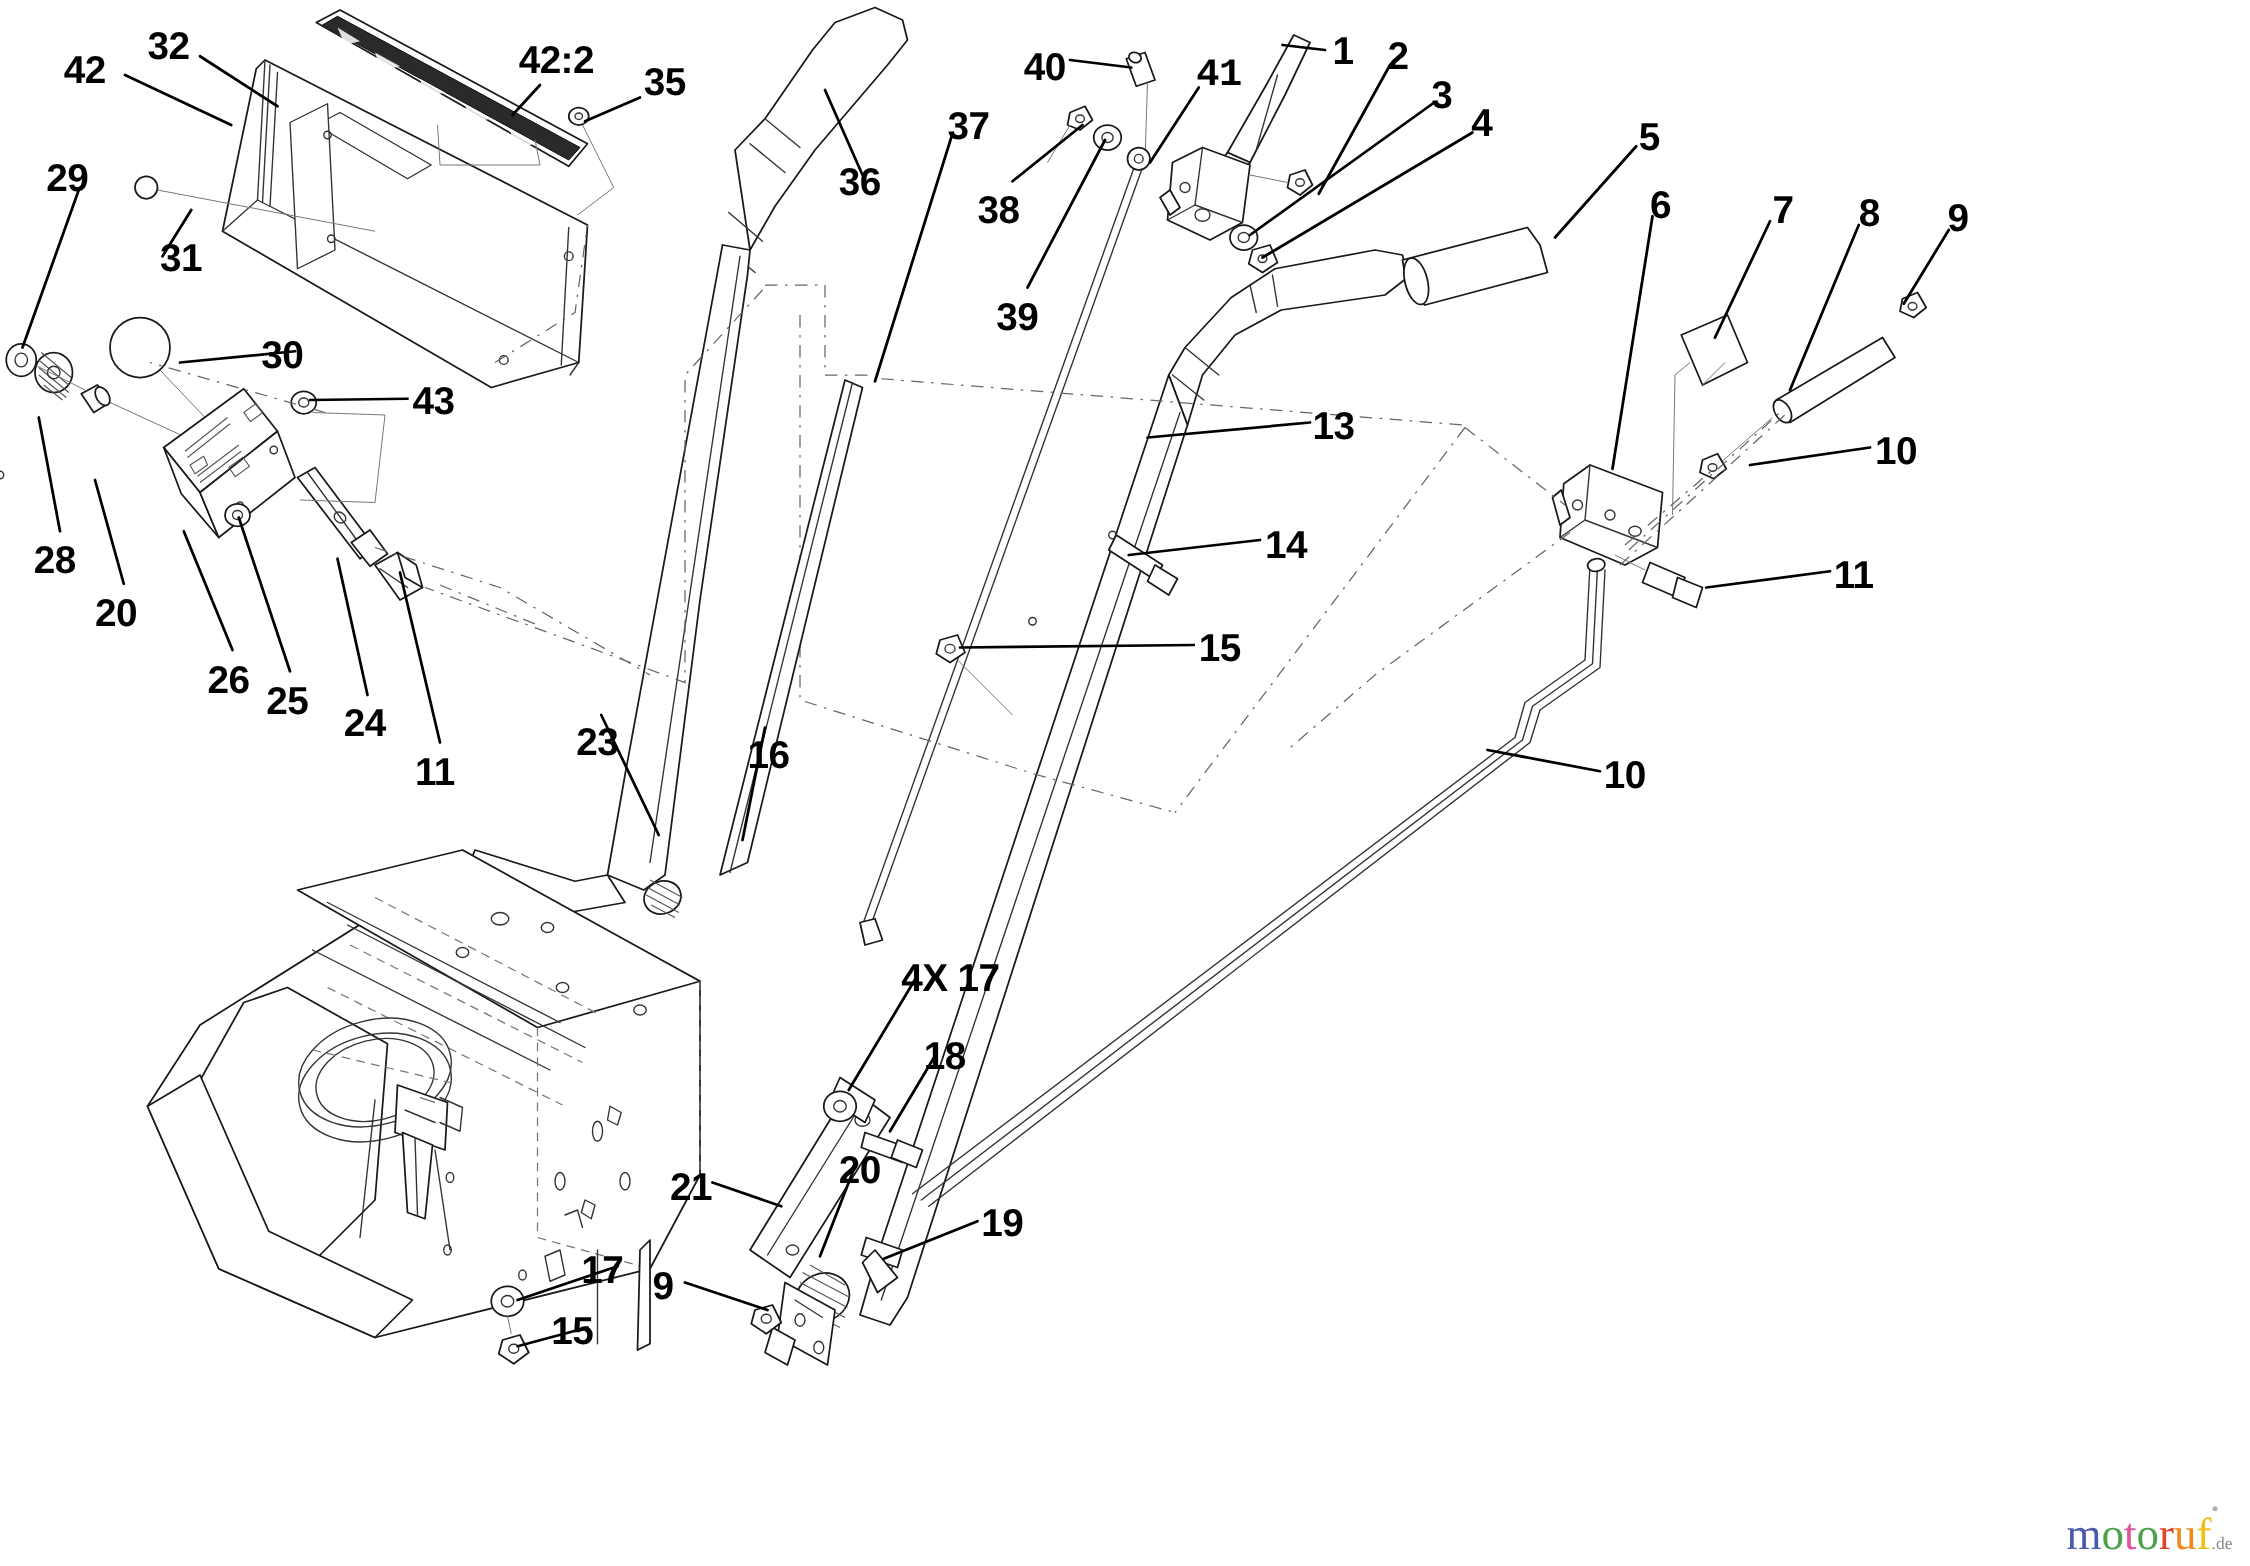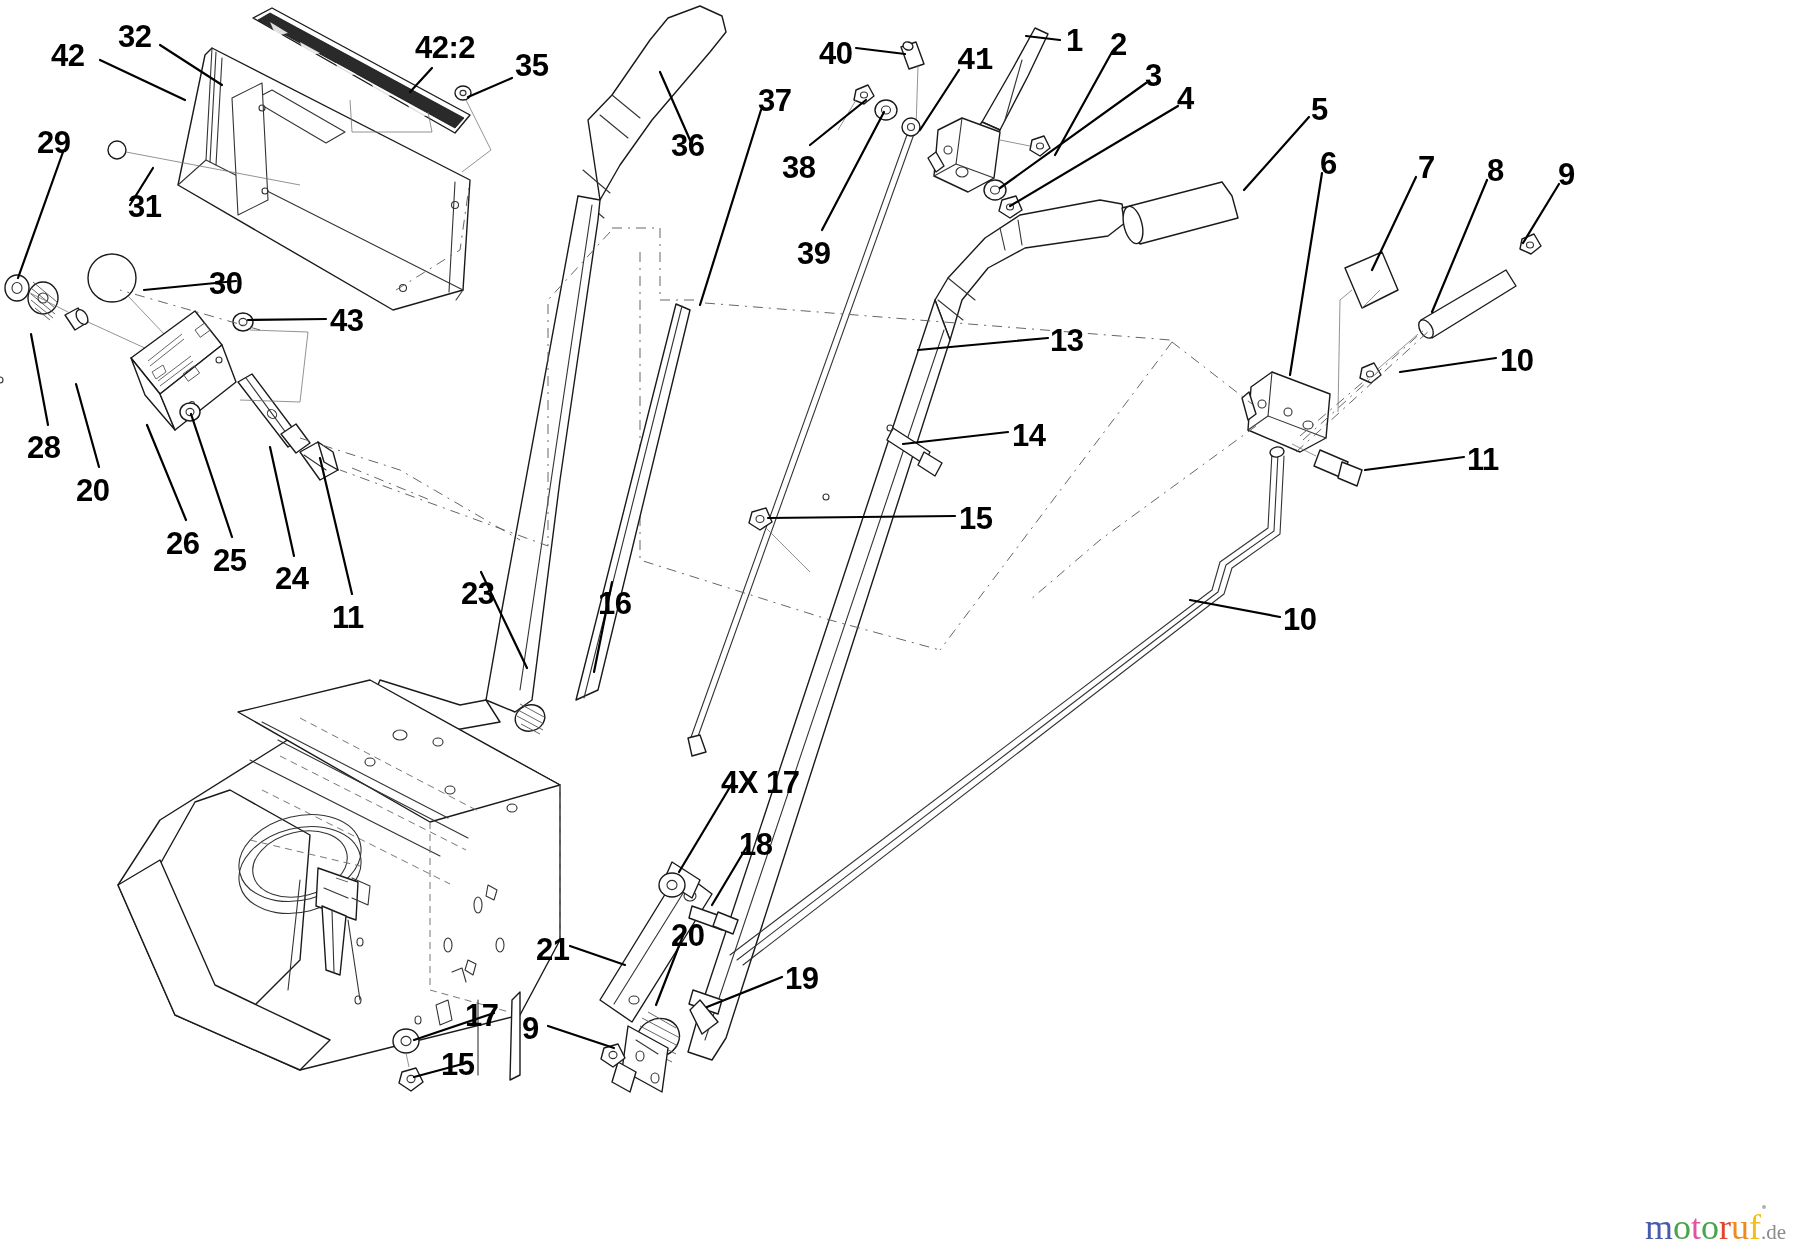--- a/index.html
+++ b/index.html
@@ -39,21 +39,21 @@
     right: 14px;
     bottom: 8px;
     font-family: "Liberation Serif", serif;
     font-size: 36px;
     line-height: 1;
     white-space: nowrap;
     user-select: none;
   }
   #watermark .ltr { font-weight: 400; }
   #watermark .suffix {
-    font-size: 21px;
+    font-size: 14px;
     color: #8a8a8a;
     vertical-align: baseline;
   }
   #watermark .dot {
     position: relative;
     display: inline-block;
   }
   #watermark .dot::after {
     content: "";
     position: absolute;

